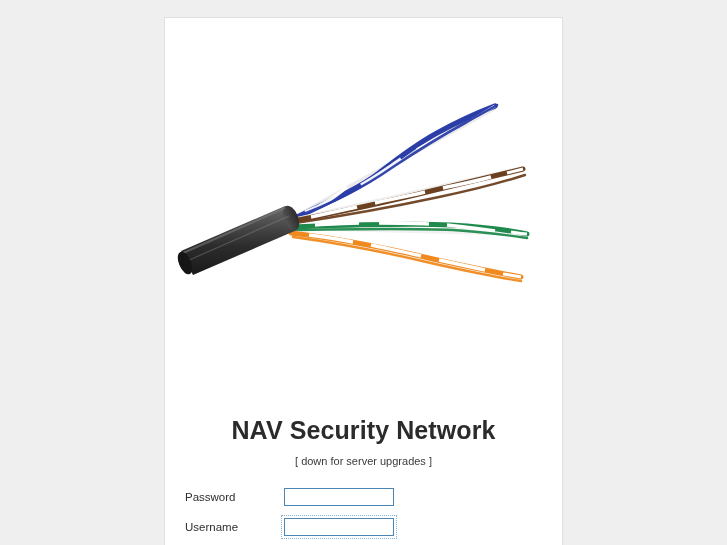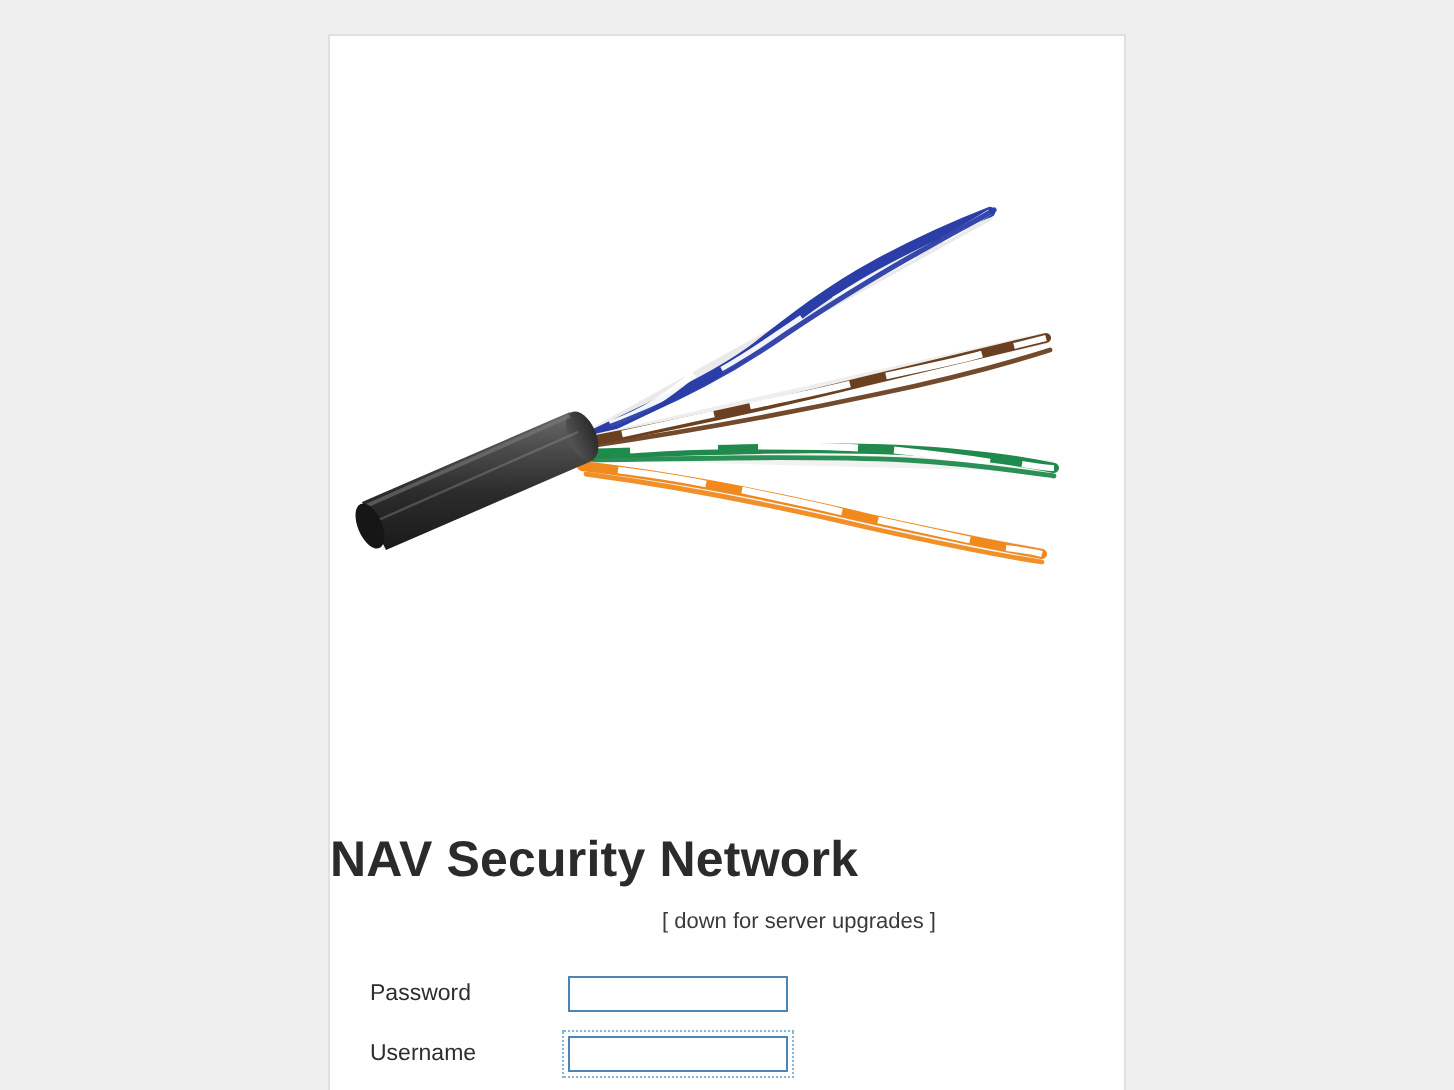--- a/index.html
+++ b/index.html
@@ -39,34 +39,34 @@
   #cable-figure svg {
     display: block;
   }
 
   
   #site-title {
     position: absolute;
     left: 0;
     top: 398px;
     width: 397px;
+    text-align: center;
     font-size: 25px;
     font-weight: bold;
     color: #2b2b2b;
     letter-spacing: 0.1px;
   }
   #site-subtitle {
     position: absolute;
     left: 0;
     top: 437px;
     width: 397px;
     text-align: center;
     font-size: 11px;
     color: #3a3a3a;
-    padding-left: 36px;
   }
 
   
   #login-form {
     position: absolute;
     left: 20px;
     top: 466px;
     width: 360px;
   }
   .form-row {

